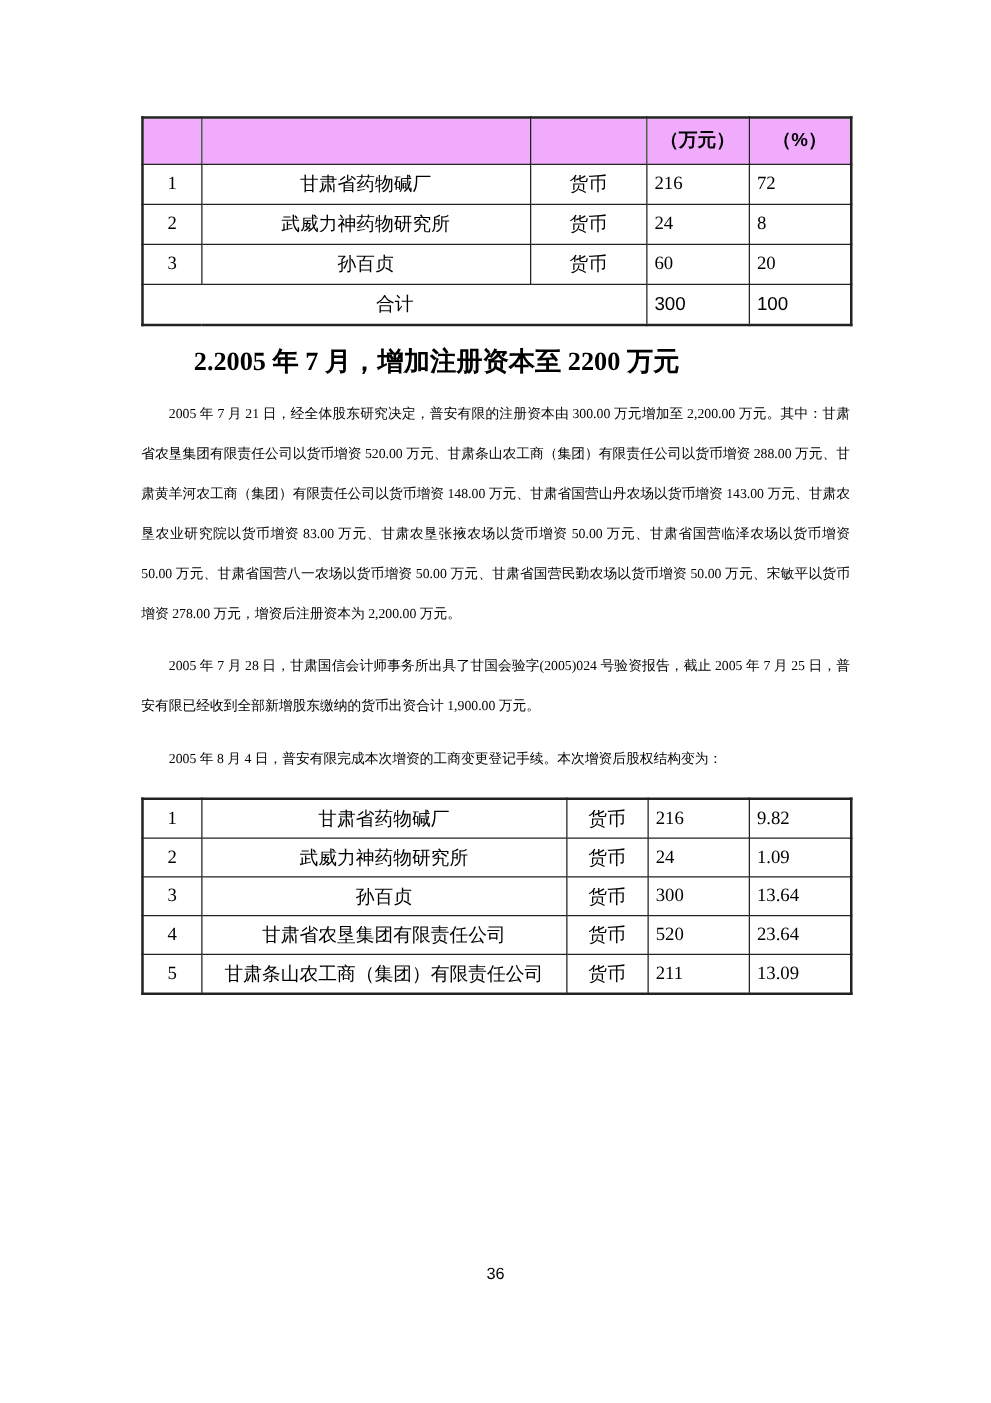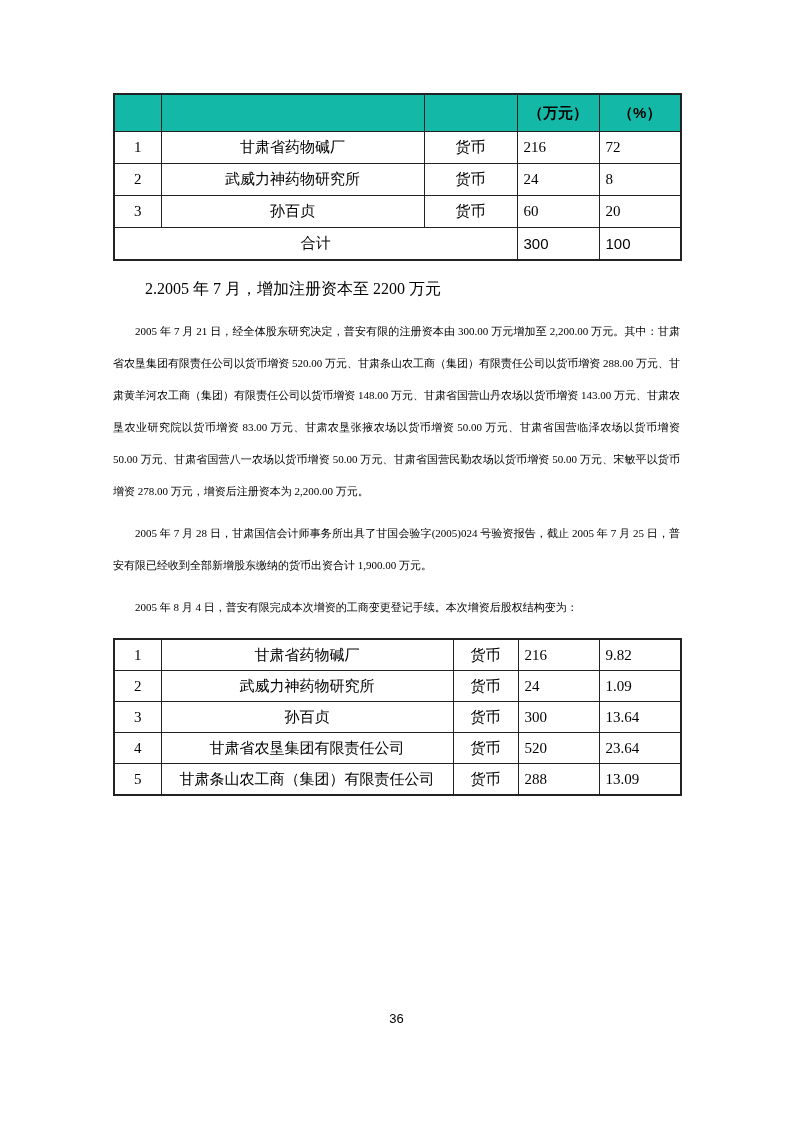--- a/index.html
+++ b/index.html
@@ -21,21 +21,21 @@
     padding-top: 93px;
   }
   table {
     border-collapse: collapse;
     width: 567px;
     table-layout: fixed;
     border: 2px solid #222222;
   }
   th, td { border: 1px solid #222222; overflow: hidden; }
   th {
-    background: #14b8a6;
+    background: #f0abfc;
     font-family: "Liberation Sans", "DejaVu Sans", sans-serif;
     font-weight: bold;
     font-size: 15px;
     text-align: center;
     vertical-align: middle;
     white-space: pre-line;
     line-height: 1.3;
     padding: 2px 2px;
     margin-left: 32px;
   }
@@ -50,23 +50,23 @@
   .t2 th { height: 38px; }
   .t2 td { height: 30px; }
   td.num { text-align: left; padding-right: 9px; }
   tr.total-row td {
     font-family: "Liberation Sans", "DejaVu Sans", sans-serif;
     font-weight: normal;
   }
   .heading {
     margin: 12px 0 0 0;
     text-indent: 2em;
-    font-size: 16px;
+    font-size: 21px;
     line-height: 32px;
-    font-weight: normal;
+    font-weight: bold;
   }
   .para {
     margin: 10px 0 0 0;
     text-indent: 2em;
     font-size: 11px;
     line-height: 32px;
     text-align: justify;
   }
   .t2 { margin-top: 15px; }
   .pagenum {
@@ -170,21 +170,21 @@
         <td>4</td>
         <td>甘肃省农垦集团有限责任公司</td>
         <td>货币</td>
         <td class="num">520</td>
         <td class="num">23.64</td>
       </tr>
       <tr>
         <td>5</td>
         <td>甘肃条山农工商（集团）有限责任公司</td>
         <td>货币</td>
-        <td class="num">288</td>
+        <td class="num">211</td>
         <td class="num">13.09</td>
       </tr>
     </tbody>
       </table>
 
   </div>
 
   <div class="pagenum">36</div>
 </div>
 

